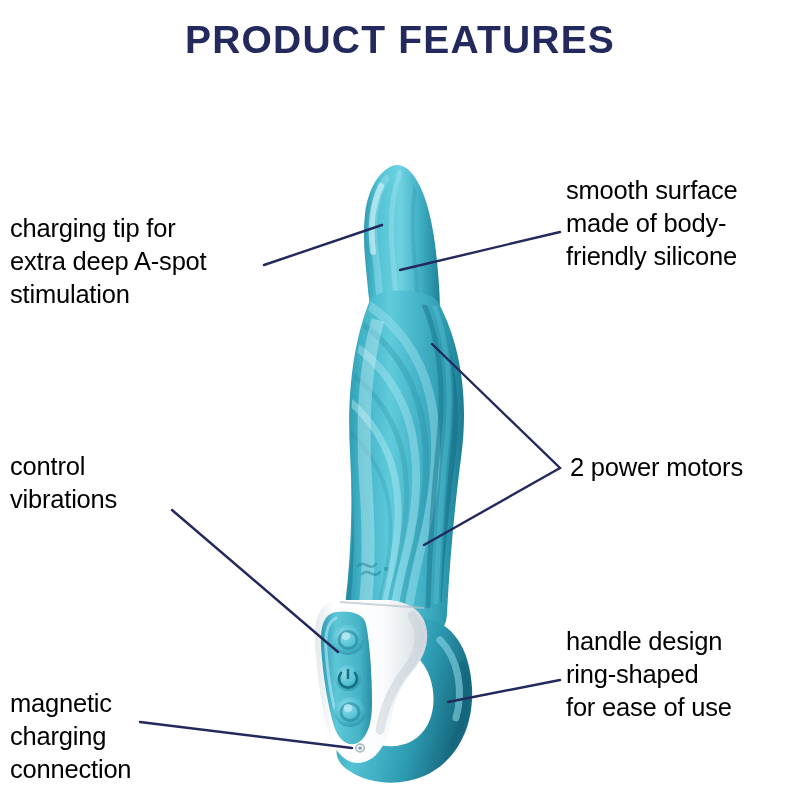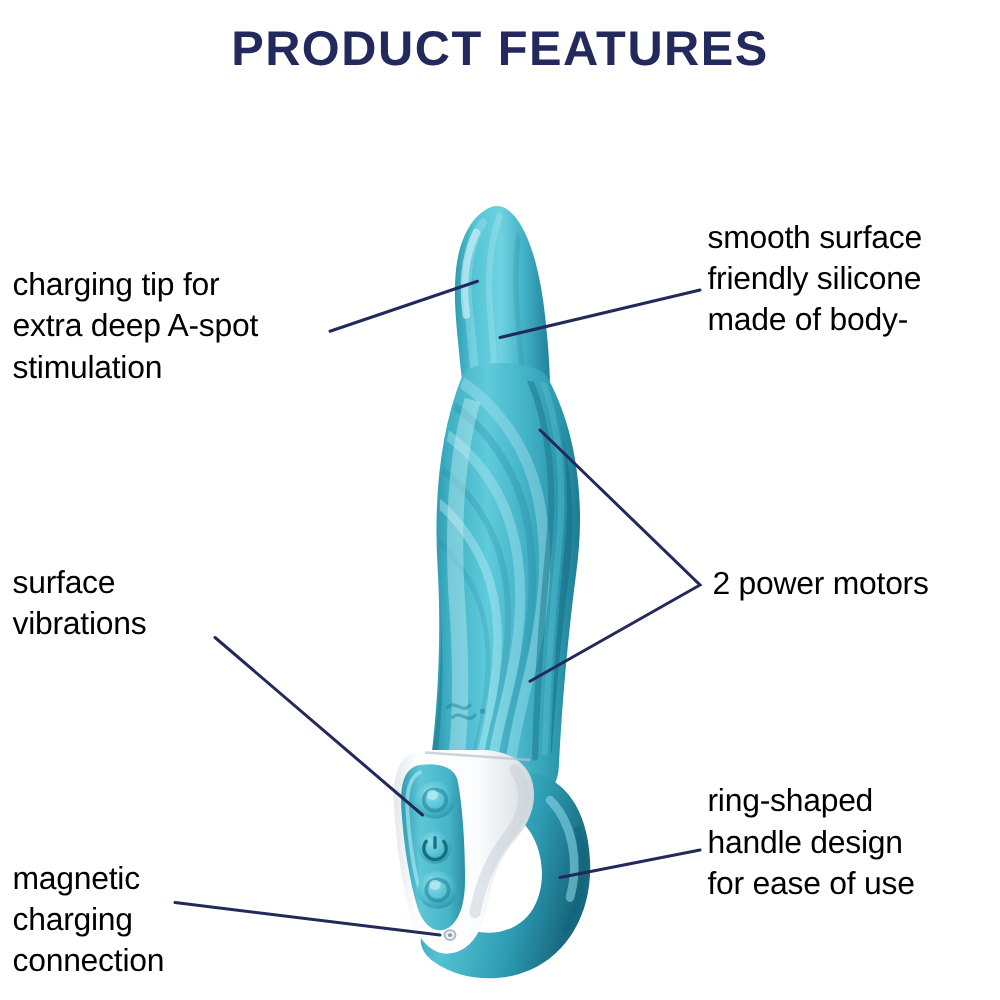--- a/index.html
+++ b/index.html
@@ -278,39 +278,39 @@
     </g>
   </svg>
 
   <div class="label" id="label-flexible-tip">
     <span class="ln">charging tip for</span>
     <span class="ln">extra deep A-spot</span>
     <span class="ln">stimulation</span>
   </div>
 
   <div class="label" id="label-control">
-    <span class="ln">surface</span>
+    <span class="ln">control</span>
     <span class="ln">vibrations</span>
   </div>
 
   <div class="label" id="label-magnetic">
     <span class="ln">magnetic</span>
     <span class="ln">charging</span>
     <span class="ln">connection</span>
   </div>
 
   <div class="label right" id="label-smooth-surface">
     <span class="ln">smooth surface</span>
+    <span class="ln">made of body-</span>
     <span class="ln">friendly silicone</span>
-    <span class="ln">made of body-</span>
   </div>
 
   <div class="label right" id="label-power-motors">
     <span class="ln">2 power motors</span>
   </div>
 
   <div class="label right" id="label-ring-handle">
+    <span class="ln">handle design</span>
     <span class="ln">ring-shaped</span>
-    <span class="ln">handle design</span>
     <span class="ln">for ease of use</span>
   </div>
 
 </div>
 
 </body></html>

